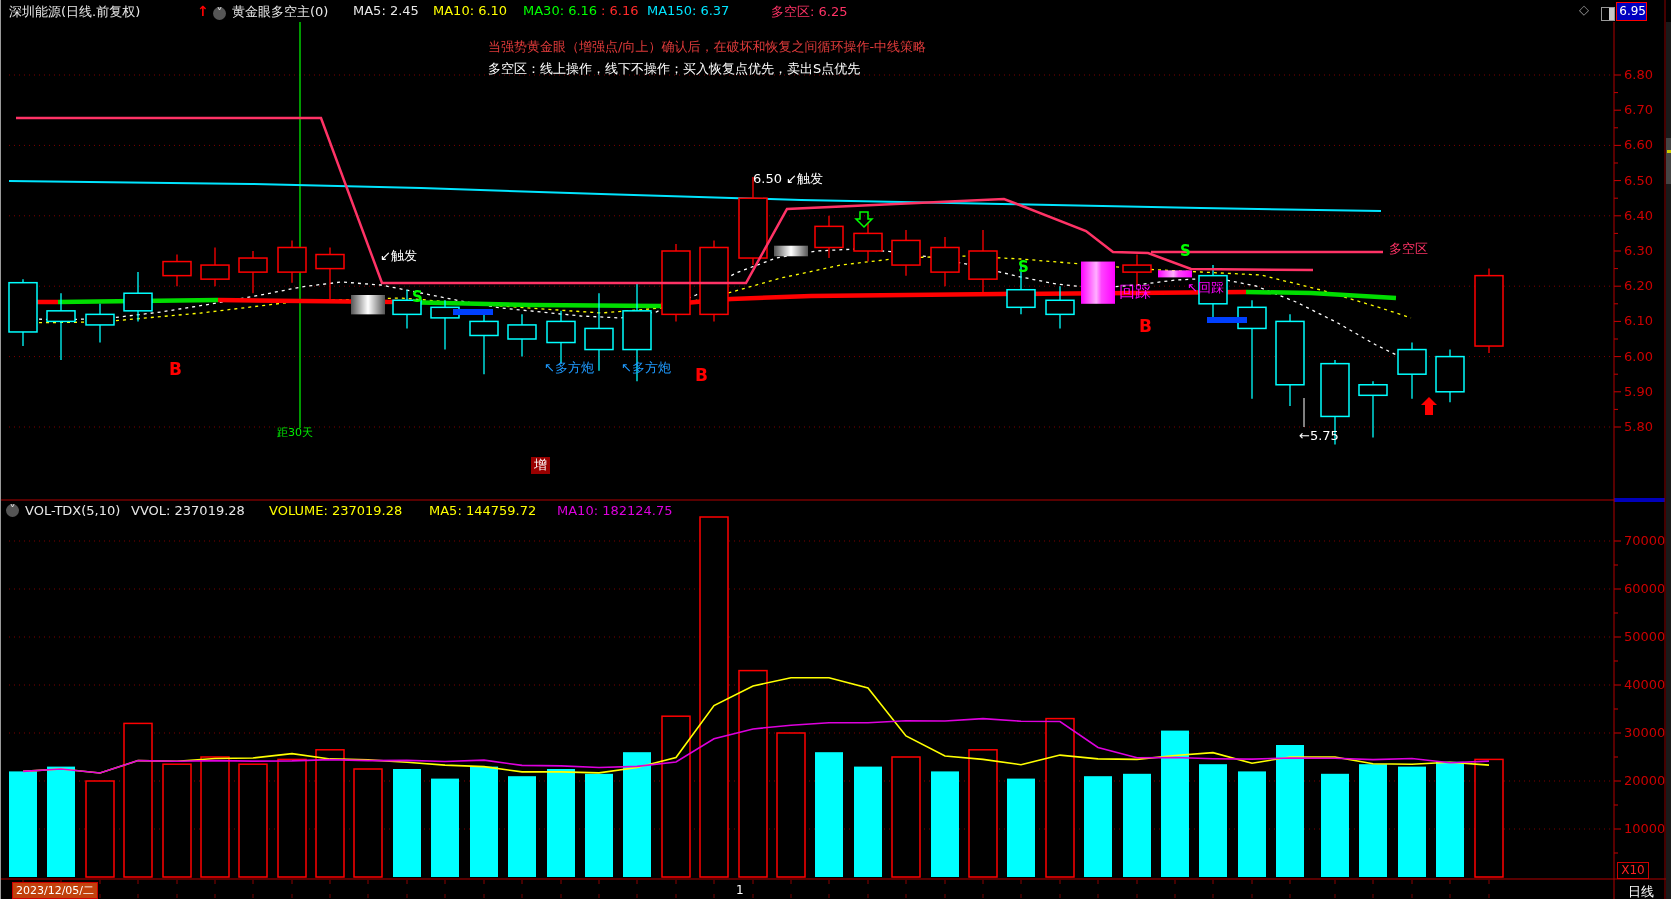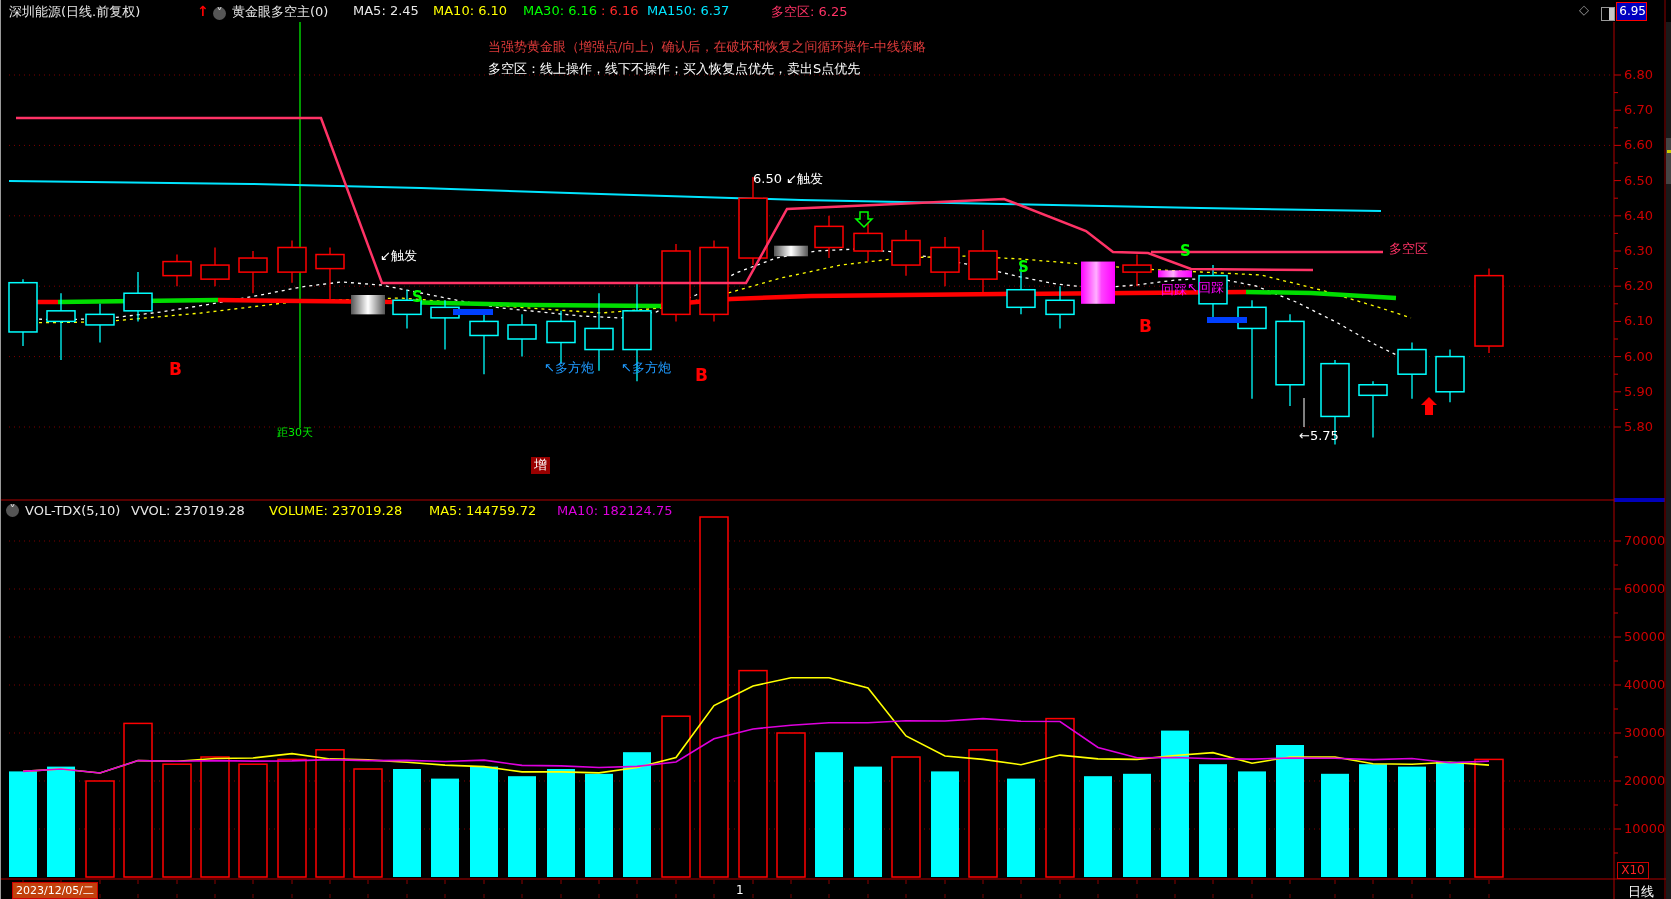--- a/index.html
+++ b/index.html
@@ -363,21 +363,21 @@
       <div class="overlay" style="left: 379px; top: 249px; color: rgb(255, 255, 255); font-size: 13px;">↙触发</div>
       <div class="overlay" style="left: 168px; top: 360px; color: rgb(255, 0, 0); font-size: 17px; font-weight: bold;">B</div>
       <div class="overlay" style="left: 694px; top: 366px; color: rgb(255, 0, 0); font-size: 17px; font-weight: bold;">B</div>
       <div class="overlay" style="left: 1138px; top: 317px; color: rgb(255, 0, 0); font-size: 17px; font-weight: bold;">B</div>
       <div class="overlay" style="left: 411px; top: 289px; color: rgb(0, 255, 0); font-size: 15px; font-weight: bold;">S</div>
       <div class="overlay" style="left: 1017px; top: 259px; color: rgb(0, 255, 0); font-size: 15px; font-weight: bold;">S</div>
       <div class="overlay" style="left: 1179px; top: 243px; color: rgb(0, 255, 0); font-size: 15px; font-weight: bold;">S</div>
       <div class="overlay" style="left: 543px; top: 361px; color: rgb(30, 154, 255); font-size: 13px;">↖多方炮</div>
       <div class="overlay" style="left: 620px; top: 361px; color: rgb(30, 154, 255); font-size: 13px;">↖多方炮</div>
       <div class="overlay" style="left: 276px; top: 427px; color: rgb(0, 238, 0); font-size: 11px;">距30天</div>
-      <div class="overlay" style="left: 1118px; top: 283px; color: rgb(255, 0, 255); font-size: 13px; margin-left: 42px;">回踩</div>
+      <div class="overlay" style="left: 1118px; top: 283px; color: rgb(255, 0, 255); font-size: 16px;">回踩</div>
       <div class="overlay" style="left: 1186px; top: 281px; color: rgb(255, 0, 255); font-size: 13px;">↖回踩</div>
       <div class="overlay" style="left: 1298px; top: 429px; color: rgb(255, 255, 255); font-size: 13px;">←5.75</div>
       <div class="overlay" style="left: 1388px; top: 242px; color: rgb(255, 51, 102); font-size: 13px;">多空区</div>
       <div class="overlay" style="left: 530px; top: 457px; color: rgb(255, 255, 255); font-size: 13px; background: rgb(153, 0, 0); padding: 1px 3px;">增</div>
     </div>
 
   <div class="volbar">
     <span style="left:5px;top:1px">
         <span class="circle-icon">˅</span>
       </span>

